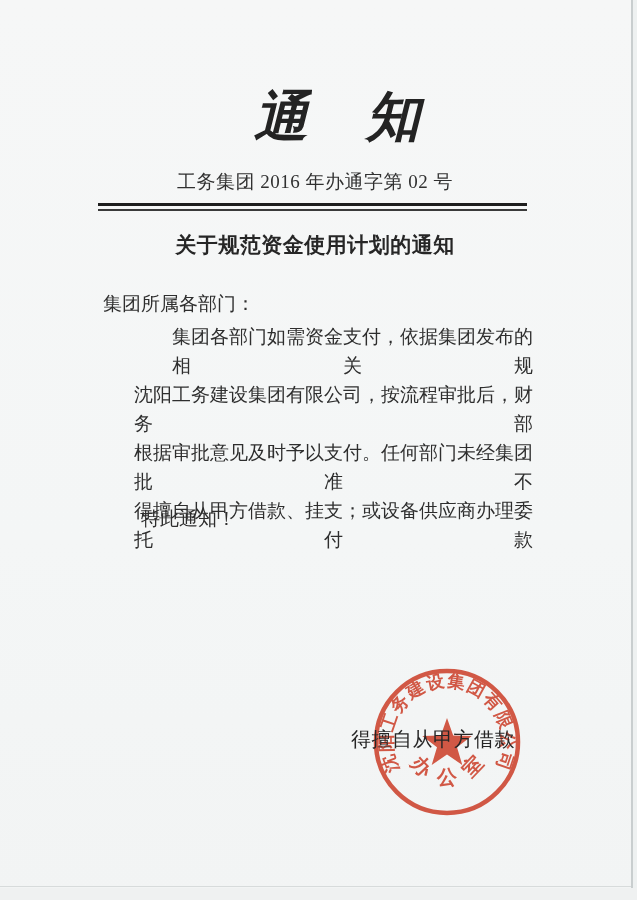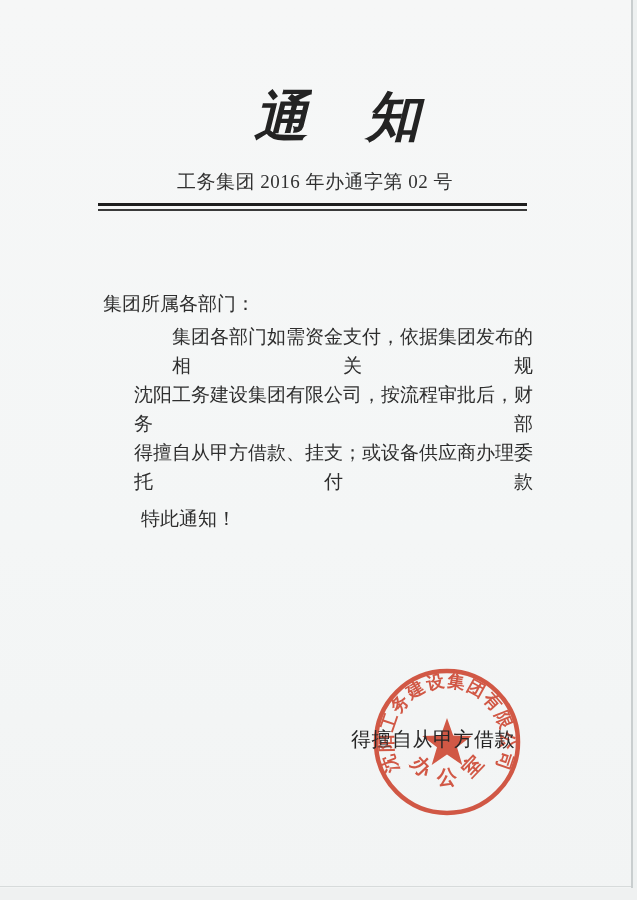--- a/index.html
+++ b/index.html
@@ -107,26 +107,28 @@
 <body>
 
 <div class="page">
 
   <div class="title">通　知</div>
 
   <div class="doc-number">工务集团 2016 年办通字第 02 号</div>
 
   <div class="header-rule"></div>
 
+  <div class="subject">关于规范资金使用计划的通知</div>
 
   <div class="salutation">集团所属各部门：</div>
 
   <div class="body-block">
     <div class="body-line justify indent">集团各部门如需资金支付，依据集团发布的相关规</div>
     <div class="body-line justify">沈阳工务建设集团有限公司，按流程审批后，财务部</div>
+    <div class="body-line justify">根据审批意见及时予以支付。任何部门未经集团批准不</div>
     <div class="body-line justify">得擅自从甲方借款、挂支；或设备供应商办理委托付款</div>
   </div>
 
   <div class="closing">特此通知！</div>
 
   <svg class="seal" width="200" height="200" viewBox="0 0 200 200" xmlns="http://www.w3.org/2000/svg">
     <defs>
       <path id="arcTop" d="M 52.4 127.5 A 55 55 0 1 1 147.6 127.5" fill="none"></path>
       <path id="arcBottom" d="M 63.6 121 A 42 42 0 0 0 136.4 121" fill="none"></path>
     </defs>

